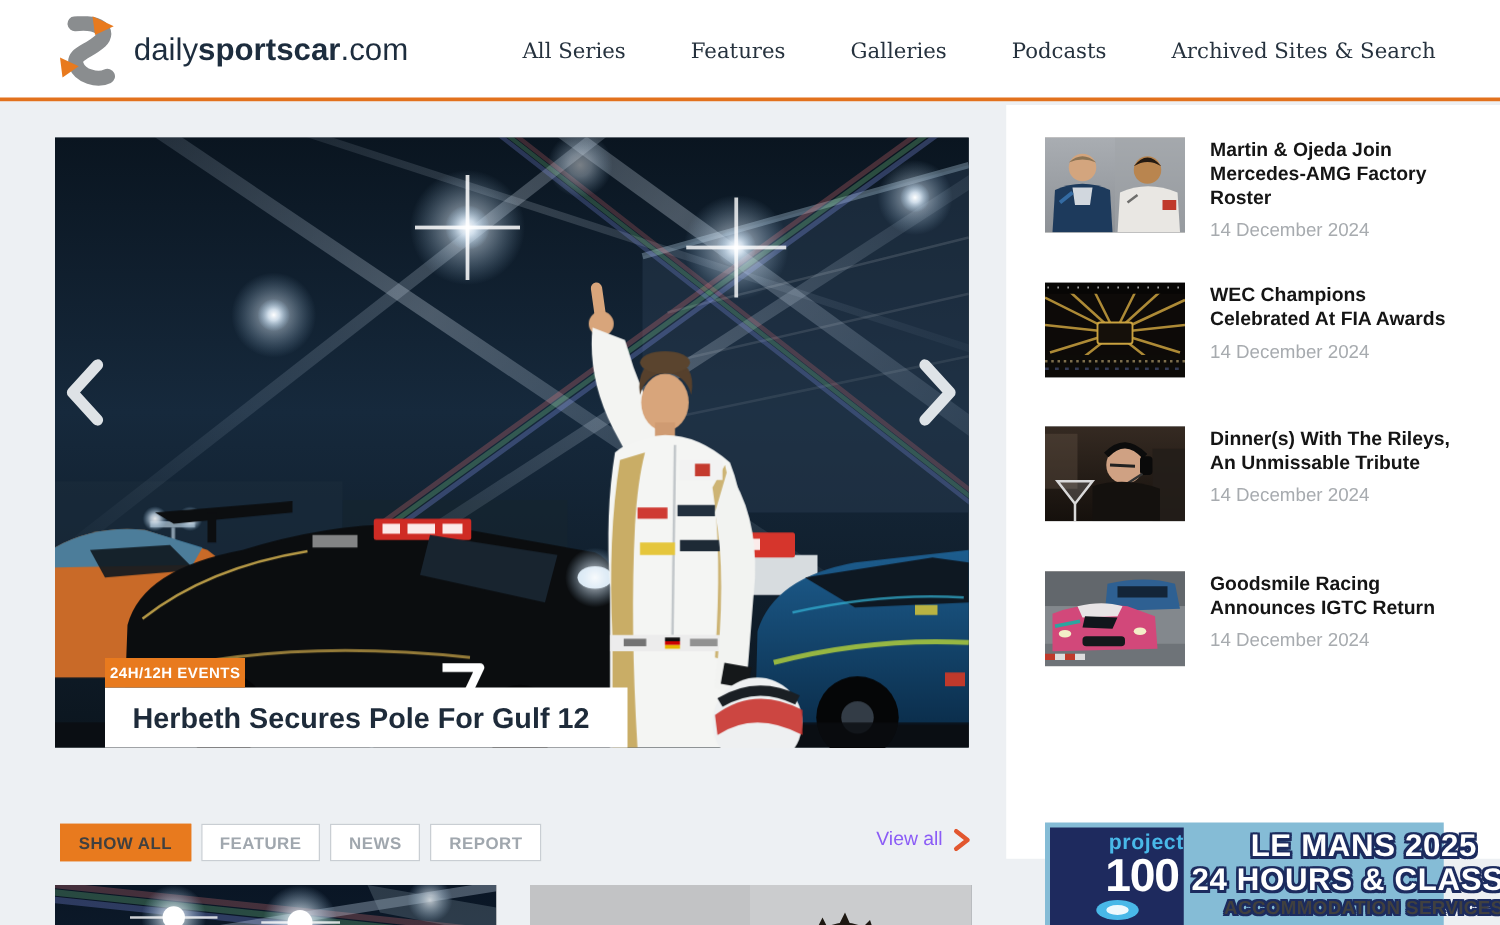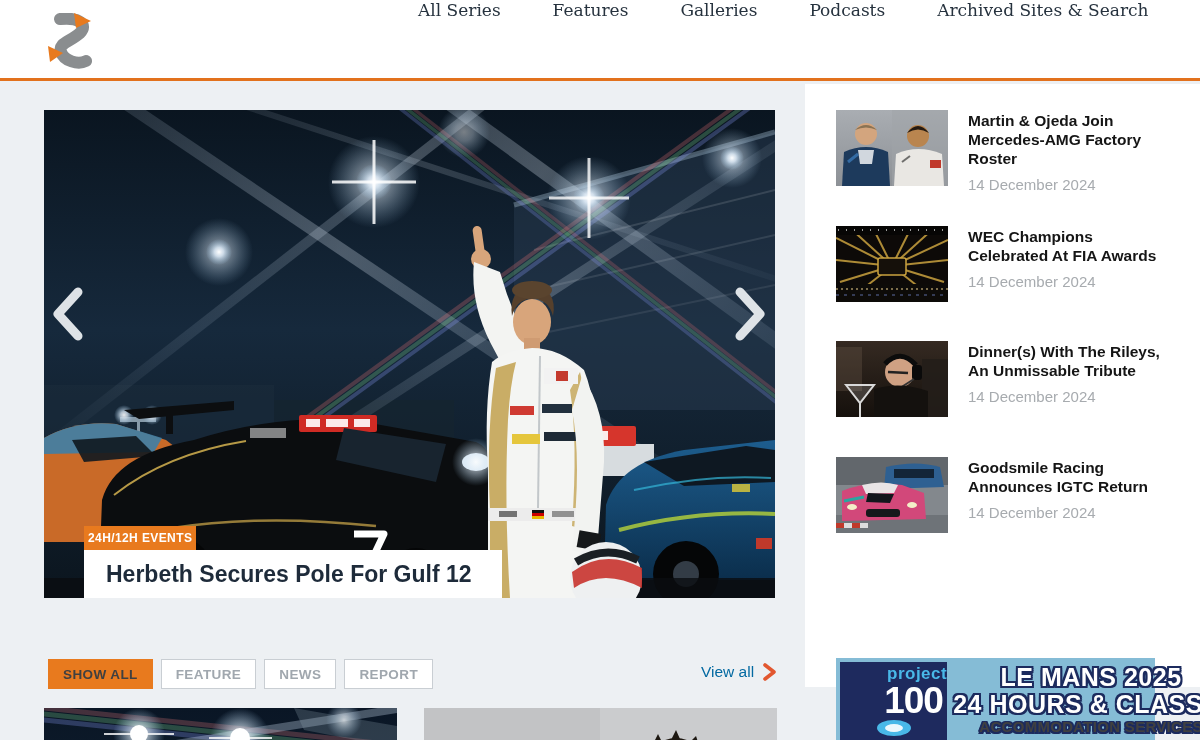--- a/index.html
+++ b/index.html
@@ -5,21 +5,21 @@
   * { margin:0; padding:0; box-sizing:border-box; }
   html,body { width:1200px; height:740px; }
   body { font-family:"Liberation Sans", sans-serif; background:#edf0f3; }
   .page { position:relative; width:1200px; height:740px; overflow:hidden; background:#edf0f3; }
 
   
   .header { position:absolute; top:0; left:0; width:1200px; height:81px; background:#ffffff; border-bottom:3px solid #e2711d; z-index:5; }
   .logo { position:absolute; left:44px; top:0; height:81px; display:flex; align-items:center; gap:13px; cursor:pointer; }
   .wordmark { font-size:25px; color:#1d2d3e; letter-spacing:0; }
   .wordmark .bold { font-weight:700; }
-  .nav { position:absolute; left:418px; top:0; height:81px; display:flex; align-items:flex-start; gap:52px; }
+  .nav { position:absolute; left:418px; top:0; height:81px; display:flex; align-items:center; gap:52px; }
   .nav-item { font-family:"DejaVu Serif", serif; font-size:17px; color:#26323e; cursor:pointer; white-space:nowrap; }
 
   
   .hero { position:absolute; left:44px; top:110px; width:731px; height:488px; background:#0a1520; cursor:pointer; }
   .hero svg.photo { position:absolute; left:0; top:0; }
   .carousel-arrow { position:absolute; top:176px; width:40px; height:56px; cursor:pointer; z-index:3; opacity:.95; }
   .arrow-left { left:4px; }
   .arrow-right { right:5px; }
   .hero-caption { position:absolute; left:40px; bottom:0; z-index:4; }
   .hero-badge { display:inline-block; background:#e87a1e; color:#ffffff; font-size:12px; font-weight:700; letter-spacing:.4px; padding:5px 4px; cursor:pointer; }
@@ -32,21 +32,21 @@
   .side-text { padding-top:1px; }
   .side-title { font-size:15.5px; font-weight:700; color:#151515; line-height:19px; max-width:205px; }
   .side-item:nth-of-type(4) .side-title { max-width:185px; }
   .side-date { font-size:15px; color:#a7abaf; margin-top:8px; }
   .si-1 { top:26px; } .si-2 { top:142px; } .si-3 { top:257px; } .si-4 { top:373px; }
 
   
   .filters { position:absolute; left:48px; top:659px; display:flex; gap:8px; }
   .filter-btn { height:30px; display:inline-flex; align-items:center; padding:0 14px; background:#ffffff; border:1px solid #c9ced3; color:#a0a7ae; font-size:13.5px; font-weight:700; letter-spacing:.4px; cursor:pointer; }
   .filter-btn.active { background:#e87a1e; border-color:#e87a1e; color:#404040; }
-  .view-all { position:absolute; left:701px; top:663px; display:flex; align-items:center; gap:8px; color:#0369a1; font-size:15.5px; cursor:pointer; }
+  .view-all { position:absolute; left:701px; top:663px; display:flex; align-items:center; gap:8px; color:#8b5cf6; font-size:15.5px; cursor:pointer; }
 
   
   .card { position:absolute; top:708px; width:353px; height:210px; cursor:pointer; overflow:hidden; background:#222; }
   .card-1 { left:44px; } .card-2 { left:424px; }
 
   
   .ad { position:absolute; left:836px; top:658px; width:319px; height:130px; background:#85bcd6; cursor:pointer; padding:4px; display:flex; gap:6px; }
   .ad-square { flex:0 0 68px; background:#1e2a5e; text-align:center; padding-top:3px; }
   .ad-project { color:#49b8e8; font-size:17px; font-weight:700; letter-spacing:.5px; line-height:18px;padding-left:47px; }
   .ad-100 { color:#ffffff; font-size:37px; font-weight:700; line-height:36px; letter-spacing:-1px;padding-left:40px; }
@@ -61,20 +61,21 @@
 
 <div class="page">
 
   <div class="header">
     <div class="logo">
       <svg width="50" height="56" viewBox="0 0 50 56">
         <path d="M16,6 C36,4 44,12 36,20 C26,29 14,30 17,39 C20,48 34,52 42,48" fill="none" stroke="#8a8d8f" stroke-width="12" stroke-linecap="round"></path>
         <polygon points="30,0 47,8 32,15" fill="#e87a1e"></polygon>
         <polygon points="4,33 19,40 6,49" fill="#e87a1e"></polygon>
       </svg>
+      <div class="wordmark"><span>daily</span><span class="bold">sportscar</span><span>.com</span></div>
     </div>
     <div class="nav">
       <div class="nav-item">All Series</div>
       <div class="nav-item">Features</div>
       <div class="nav-item">Galleries</div>
       <div class="nav-item">Podcasts</div>
       <div class="nav-item">Archived Sites &amp; Search</div>
     </div>
   </div>
 

